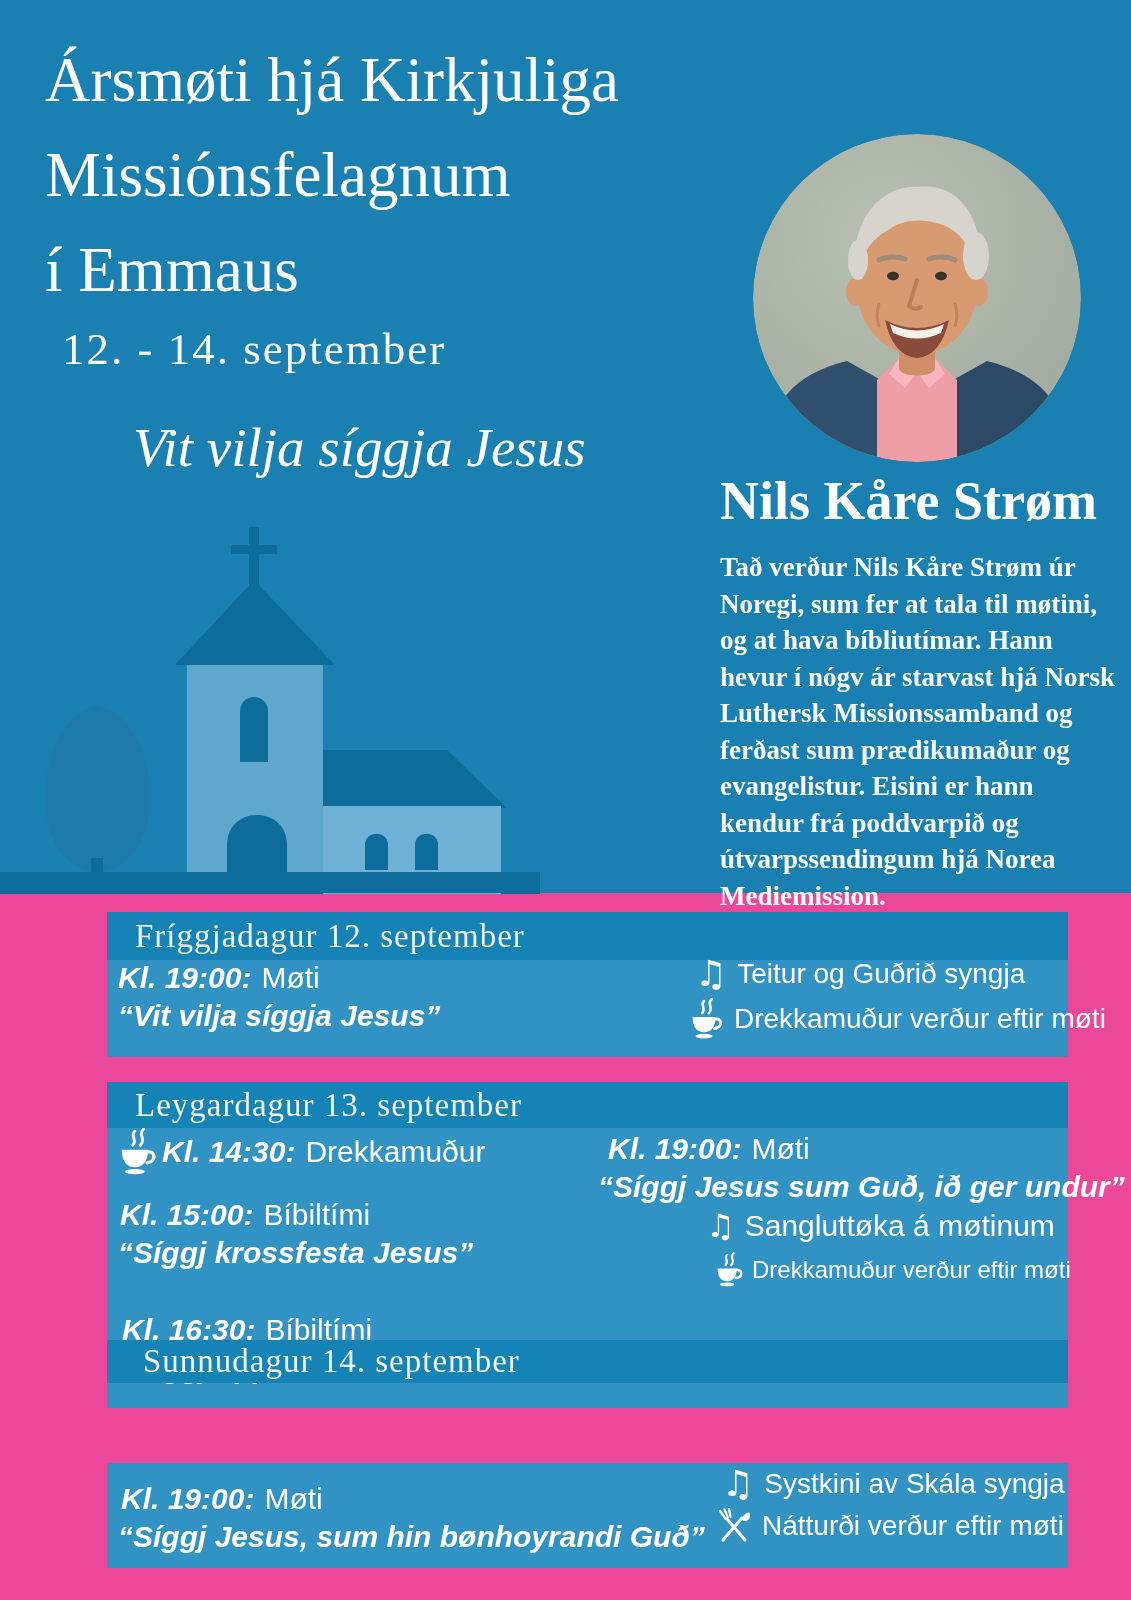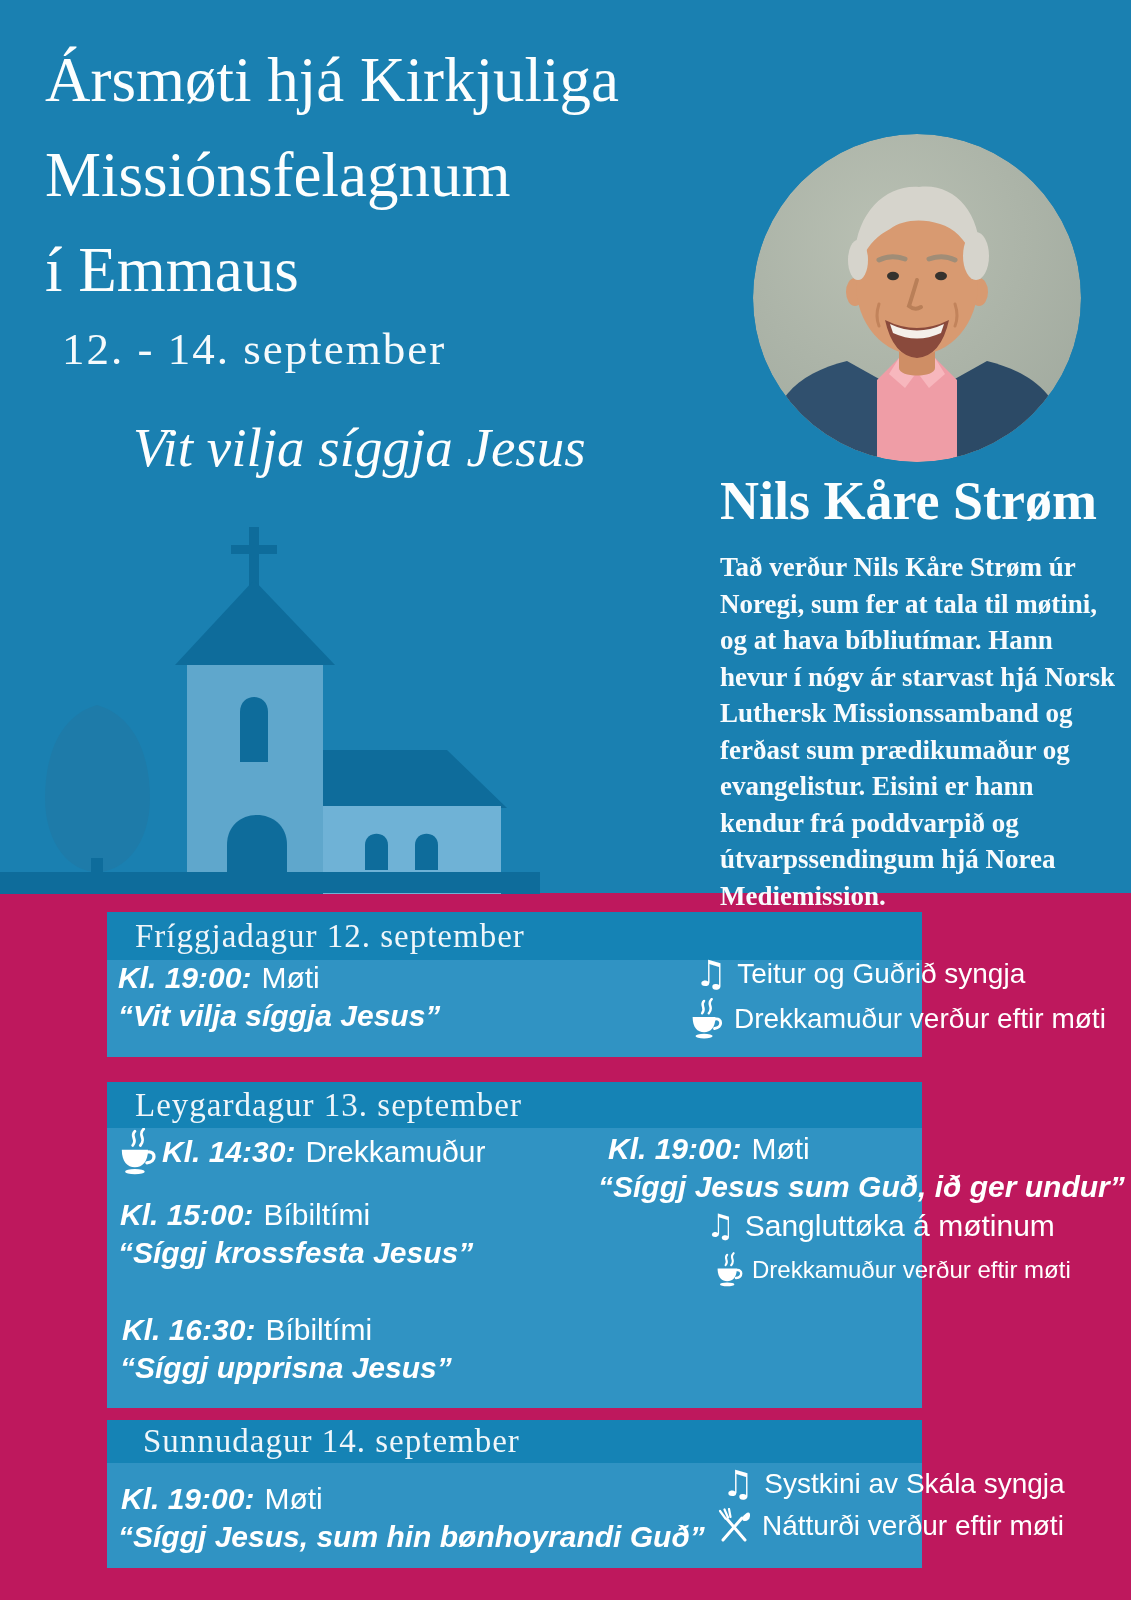--- a/index.html
+++ b/index.html
@@ -1,38 +1,38 @@
 <!DOCTYPE html>
 <html><head>
 <meta charset="utf-8">
 <style>
   html,body{margin:0;padding:0;background:#08486e;}
   .poster{
     position:relative;width:1131px;height:1600px;overflow:hidden;
-    background:#be185d;font-family:"Liberation Sans",sans-serif;color:#fff;
+    background:#ec4899;font-family:"Liberation Sans",sans-serif;color:#fff;
   }
   .top-section{position:absolute;left:0;top:0;width:1131px;height:893px;background:#1A80B1;}
   .ground-strip{position:absolute;left:0;top:872px;width:540px;height:21px;background:#0E6C9B;}
   .title-line{position:absolute;left:45px;font-family:"Liberation Serif",serif;font-size:63px;font-weight:400;color:#FCFEFE;white-space:nowrap;}
   .t1{top:44px;} .t2{top:139px;} .t3{top:234px;}
   .date-range{position:absolute;left:62px;top:323px;font-family:"Liberation Serif",serif;font-size:45px;color:#F6FAFC;letter-spacing:2px;white-space:nowrap;}
   .tagline{position:absolute;left:133px;top:416px;font-family:"Liberation Serif",serif;font-style:italic;font-size:55px;color:#FDFEFE;white-space:nowrap;}
 
   .photo-wrap{position:absolute;left:753px;top:134px;width:328px;height:328px;border-radius:50%;overflow:hidden;}
   .speaker-name{position:absolute;left:720px;top:470px;font-family:"Liberation Serif",serif;font-size:54px;color:#FCFEFE;white-space:nowrap;font-weight:bold;}
   .speaker-bio{position:absolute;left:720px;top:549px;width:398px;font-family:"Liberation Serif",serif;font-weight:700;font-size:27px;line-height:36.5px;color:#F8FBFD;}
 
   .church-svg{position:absolute;left:0;top:500px;}
 
-  .bar{position:absolute;left:107px;width:815px;}
+  .bar{position:absolute;left:107px;width:961px;}
   .bar-header{background:#1583B5;display:flex;align-items:center;padding-left:28px;box-sizing:border-box;}
   .bar-content{background:#3093C3;}
   .h1{top:912px;height:48px;} .c1{top:960px;height:97px;}
   .h2{top:1082px;height:46px;} .c2{top:1128px;height:280px;}
-  .h3{top:1420px;height:43px;padding-left:36px;} .c3{top:1463px;height:105px;}
+  .h3{top:1340px;height:43px;padding-left:36px;} .c3{top:1463px;height:105px;}
   .day-title{font-family:"Liberation Serif",serif;font-size:33px;color:#EFF6FA;letter-spacing:1px;white-space:nowrap;}
 
   .line{position:absolute;white-space:nowrap;}
   .kl{font-weight:700;font-style:italic;font-size:30px;}
   .lbl{font-size:30px;margin-left:10px;}
   .quote{font-weight:700;font-style:italic;font-size:30px;}
   .icon-line{position:absolute;display:flex;align-items:center;white-space:nowrap;}
   .icon-line .txt{font-size:28px;margin-left:10px;}
   .icon-line .txt-sm{font-size:24px;margin-left:8px;}
   .icon-line .txt-md{font-size:30px;margin-left:10px;}

